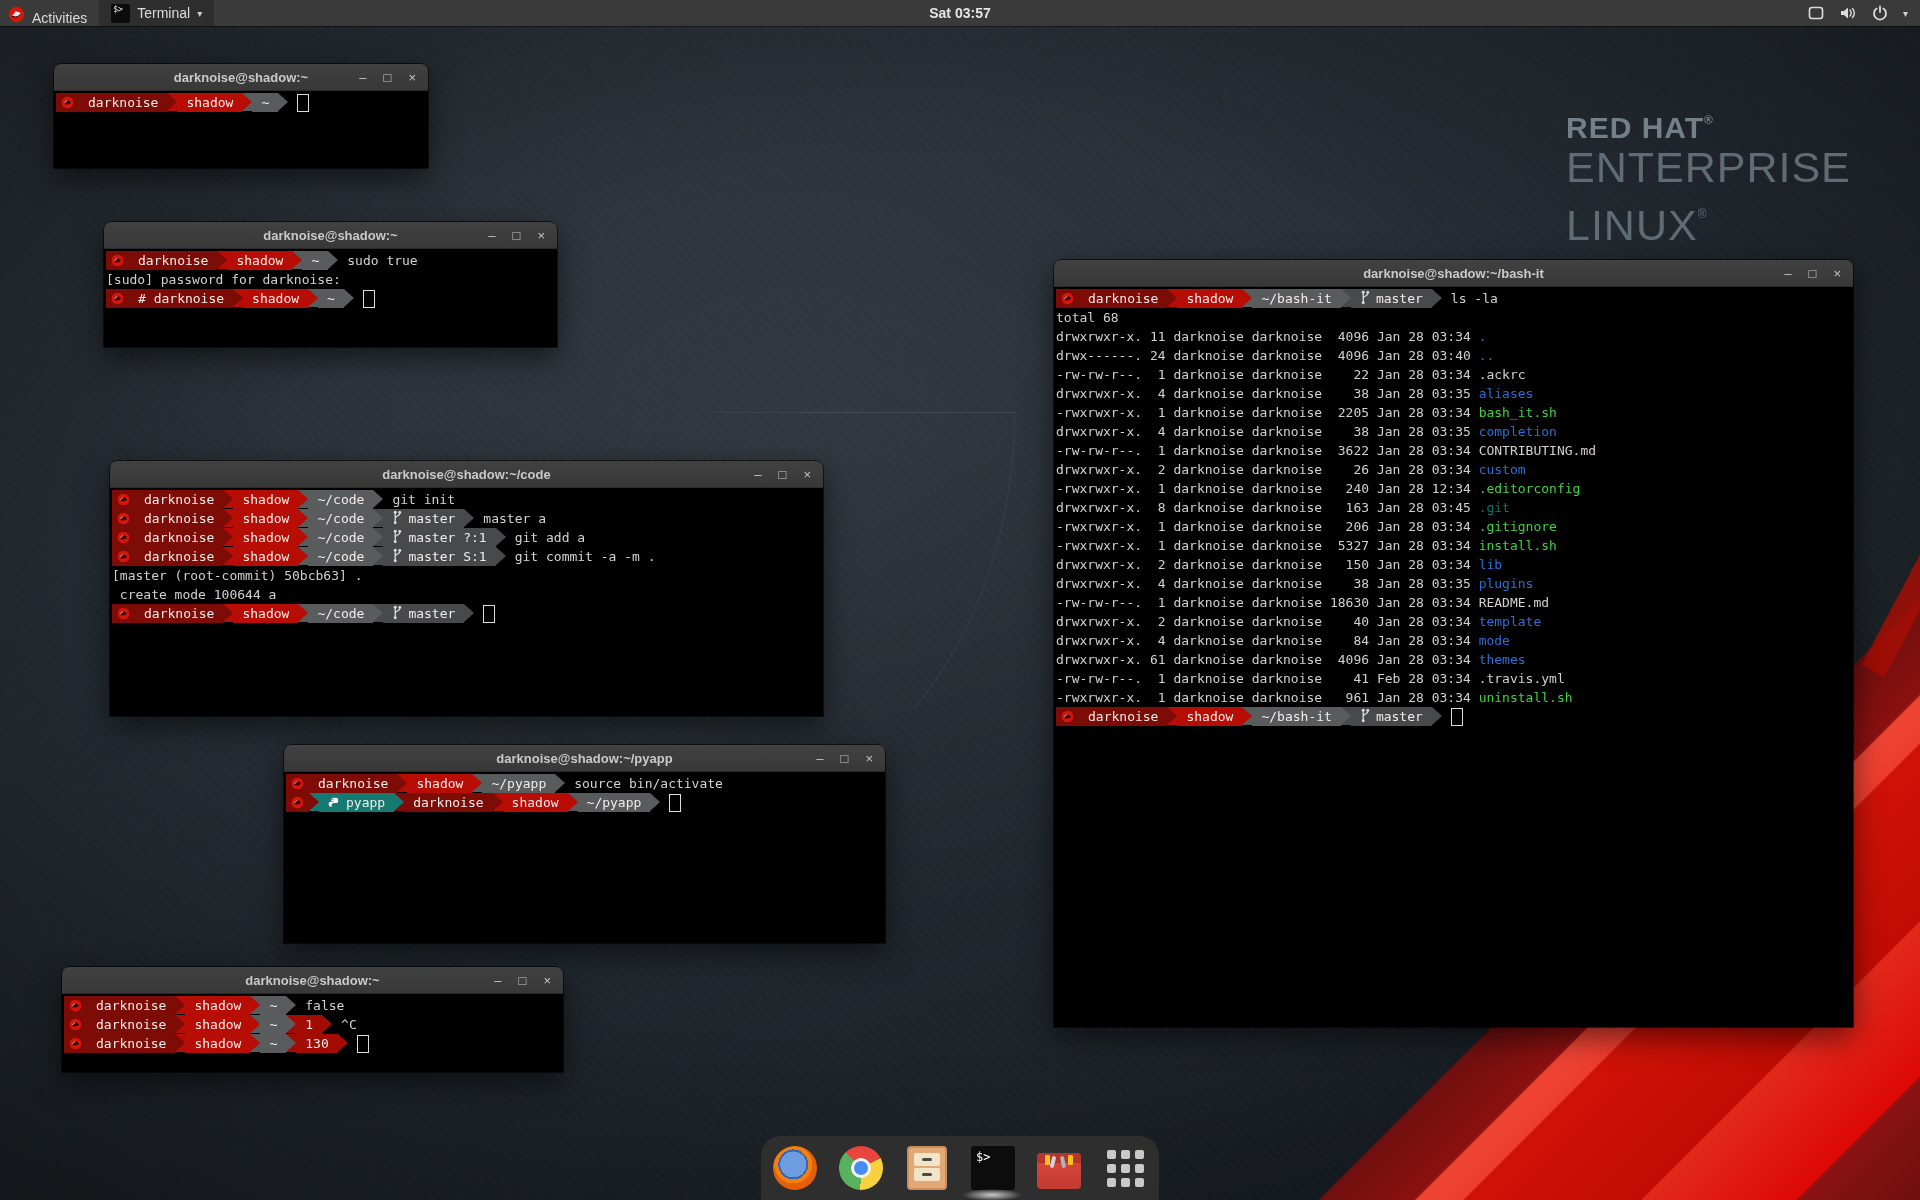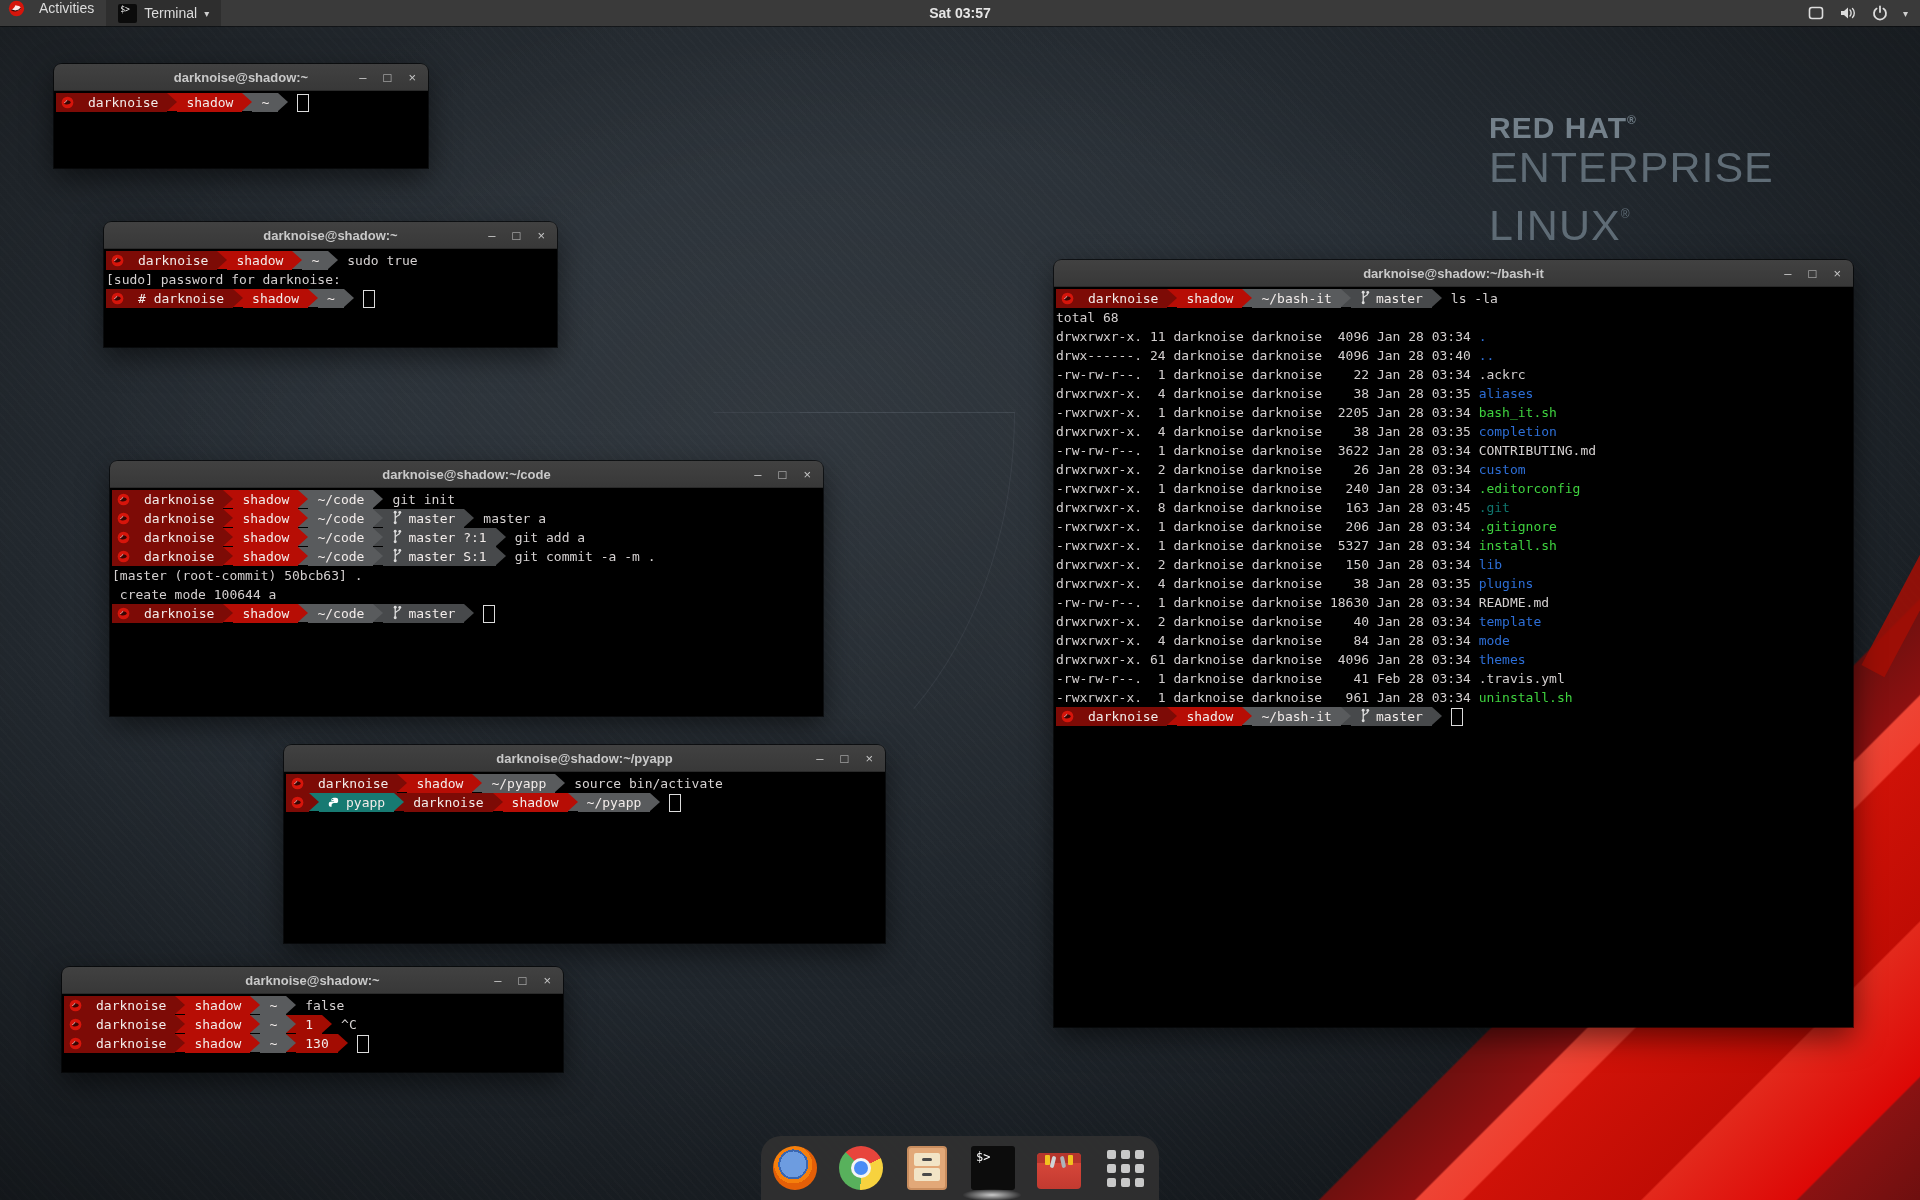--- a/index.html
+++ b/index.html
@@ -21,30 +21,30 @@
     background:linear-gradient(315deg,
       #6e0f0f 0px,#8a1212 86px,
       #dd0806 88px,#e3291c 196px,
       #c00c04 198px,#cf1208 322px,
       #ef3d2e 324px,#ee4434 356px,
       #8c1010 358px,#6f100f 424px,
       rgba(111,16,15,0) 426px);}
   .redsliver{position:absolute;left:1796px;top:530px;width:290px;height:26px;background:#a50e05;
     transform:rotate(-62deg);opacity:.85;pointer-events:none;}
   
-  .brand{position:absolute;left:1489px;top:104px;color:#64707a;user-select:none;}
+  .brand{position:absolute;left:1566px;top:104px;color:#64707a;user-select:none;}
   .brand .rh{font-size:30px;font-weight:bold;letter-spacing:1px;color:#73808a;line-height:32px;}
   .brand .big{font-size:43px;letter-spacing:1px;line-height:47px;color:#5f6c76;}
   .brand sup{font-size:12px;vertical-align:14px;}
   .brand .big sup{vertical-align:22px;}
   
   .topbar{position:absolute;top:0;left:0;width:100%;height:26px;background:#3a3a3a;z-index:60;
     display:flex;align-items:center;color:#dcdcdc;font-size:14px;box-shadow:0 1px 0 rgba(0,0,0,.45);}
   .tb-left{display:flex;align-items:center;height:100%;}
-  .activities{display:flex;align-items:flex-start;gap:14px;padding:0 12px 0 8px;height:100%;cursor:default;}
+  .activities{display:flex;align-items:flex-end;gap:7px;padding:0 12px 0 8px;height:100%;cursor:default;}
   .appmenu{display:flex;align-items:center;gap:7px;height:100%;padding:0 12px;background:#2e2e2e;}
   .miniterm{width:19px;height:19px;background:#0b0b0b;border-radius:2px;color:#eee;
     font-family:"DejaVu Sans Mono",monospace;font-size:8px;line-height:9px;padding:1px 0 0 2px;box-sizing:border-box;}
   .chev{font-size:10px;color:#cfcfcf;}
   .clock{position:absolute;left:0;right:0;text-align:center;font-weight:bold;color:#e6e6e6;pointer-events:none;}
   .tb-right{margin-left:auto;display:flex;align-items:center;gap:15px;padding-right:12px;z-index:2;}
   .tb-right svg{display:block;}
   
   .window{position:absolute;background:#000;border-radius:8px 8px 0 0;
     box-shadow:0 10px 30px rgba(0,0,0,.55), 0 0 0 1px rgba(0,0,0,.6);}
@@ -318,21 +318,21 @@
             </svg>master</span><i class="arr" style="border-left-color:#47494b;border-top-color:#000;border-bottom-color:#000"></i><span class="cmd">ls -la</span></div>
         <div class="tline"><span class="plain">total 68</span></div>
         <div class="tline"><span class="plain">drwxrwxr-x. 11 darknoise darknoise  4096 Jan 28 03:34 </span><span style="color:#2d6ed6">.</span></div>
         <div class="tline"><span class="plain">drwx------. 24 darknoise darknoise  4096 Jan 28 03:40 </span><span style="color:#2d6ed6">..</span></div>
         <div class="tline"><span class="plain">-rw-rw-r--.  1 darknoise darknoise    22 Jan 28 03:34 </span><span style="color:#d3cfcf">.ackrc</span></div>
         <div class="tline"><span class="plain">drwxrwxr-x.  4 darknoise darknoise    38 Jan 28 03:35 </span><span style="color:#2d6ed6">aliases</span></div>
         <div class="tline"><span class="plain">-rwxrwxr-x.  1 darknoise darknoise  2205 Jan 28 03:34 </span><span style="color:#3fd23f">bash_it.sh</span></div>
         <div class="tline"><span class="plain">drwxrwxr-x.  4 darknoise darknoise    38 Jan 28 03:35 </span><span style="color:#2d6ed6">completion</span></div>
         <div class="tline"><span class="plain">-rw-rw-r--.  1 darknoise darknoise  3622 Jan 28 03:34 </span><span style="color:#d3cfcf">CONTRIBUTING.md</span></div>
         <div class="tline"><span class="plain">drwxrwxr-x.  2 darknoise darknoise    26 Jan 28 03:34 </span><span style="color:#2d6ed6">custom</span></div>
-        <div class="tline"><span class="plain">-rwxrwxr-x.  1 darknoise darknoise   240 Jan 28 03:34 </span><span style="color:#3fd23f">.editorconfig</span></div>
+        <div class="tline"><span class="plain">-rwxrwxr-x.  1 darknoise darknoise   240 Jan 28 12:34 </span><span style="color:#3fd23f">.editorconfig</span></div>
         <div class="tline"><span class="plain">drwxrwxr-x.  8 darknoise darknoise   163 Jan 28 03:45 </span><span style="color:#0f766e">.git</span></div>
         <div class="tline"><span class="plain">-rwxrwxr-x.  1 darknoise darknoise   206 Jan 28 03:34 </span><span style="color:#3fd23f">.gitignore</span></div>
         <div class="tline"><span class="plain">-rwxrwxr-x.  1 darknoise darknoise  5327 Jan 28 03:34 </span><span style="color:#3fd23f">install.sh</span></div>
         <div class="tline"><span class="plain">drwxrwxr-x.  2 darknoise darknoise   150 Jan 28 03:34 </span><span style="color:#2d6ed6">lib</span></div>
         <div class="tline"><span class="plain">drwxrwxr-x.  4 darknoise darknoise    38 Jan 28 03:35 </span><span style="color:#2d6ed6">plugins</span></div>
         <div class="tline"><span class="plain">-rw-rw-r--.  1 darknoise darknoise 18630 Jan 28 03:34 </span><span style="color:#d3cfcf">README.md</span></div>
         <div class="tline"><span class="plain">drwxrwxr-x.  2 darknoise darknoise    40 Jan 28 03:34 </span><span style="color:#2d6ed6">template</span></div>
         <div class="tline"><span class="plain">drwxrwxr-x.  4 darknoise darknoise    84 Jan 28 03:34 </span><span style="color:#2d6ed6">mode</span></div>
         <div class="tline"><span class="plain">drwxrwxr-x. 61 darknoise darknoise  4096 Jan 28 03:34 </span><span style="color:#2d6ed6">themes</span></div>
         <div class="tline"><span class="plain">-rw-rw-r--.  1 darknoise darknoise    41 Feb 28 03:34 </span><span style="color:#d3cfcf">.travis.yml</span></div>

